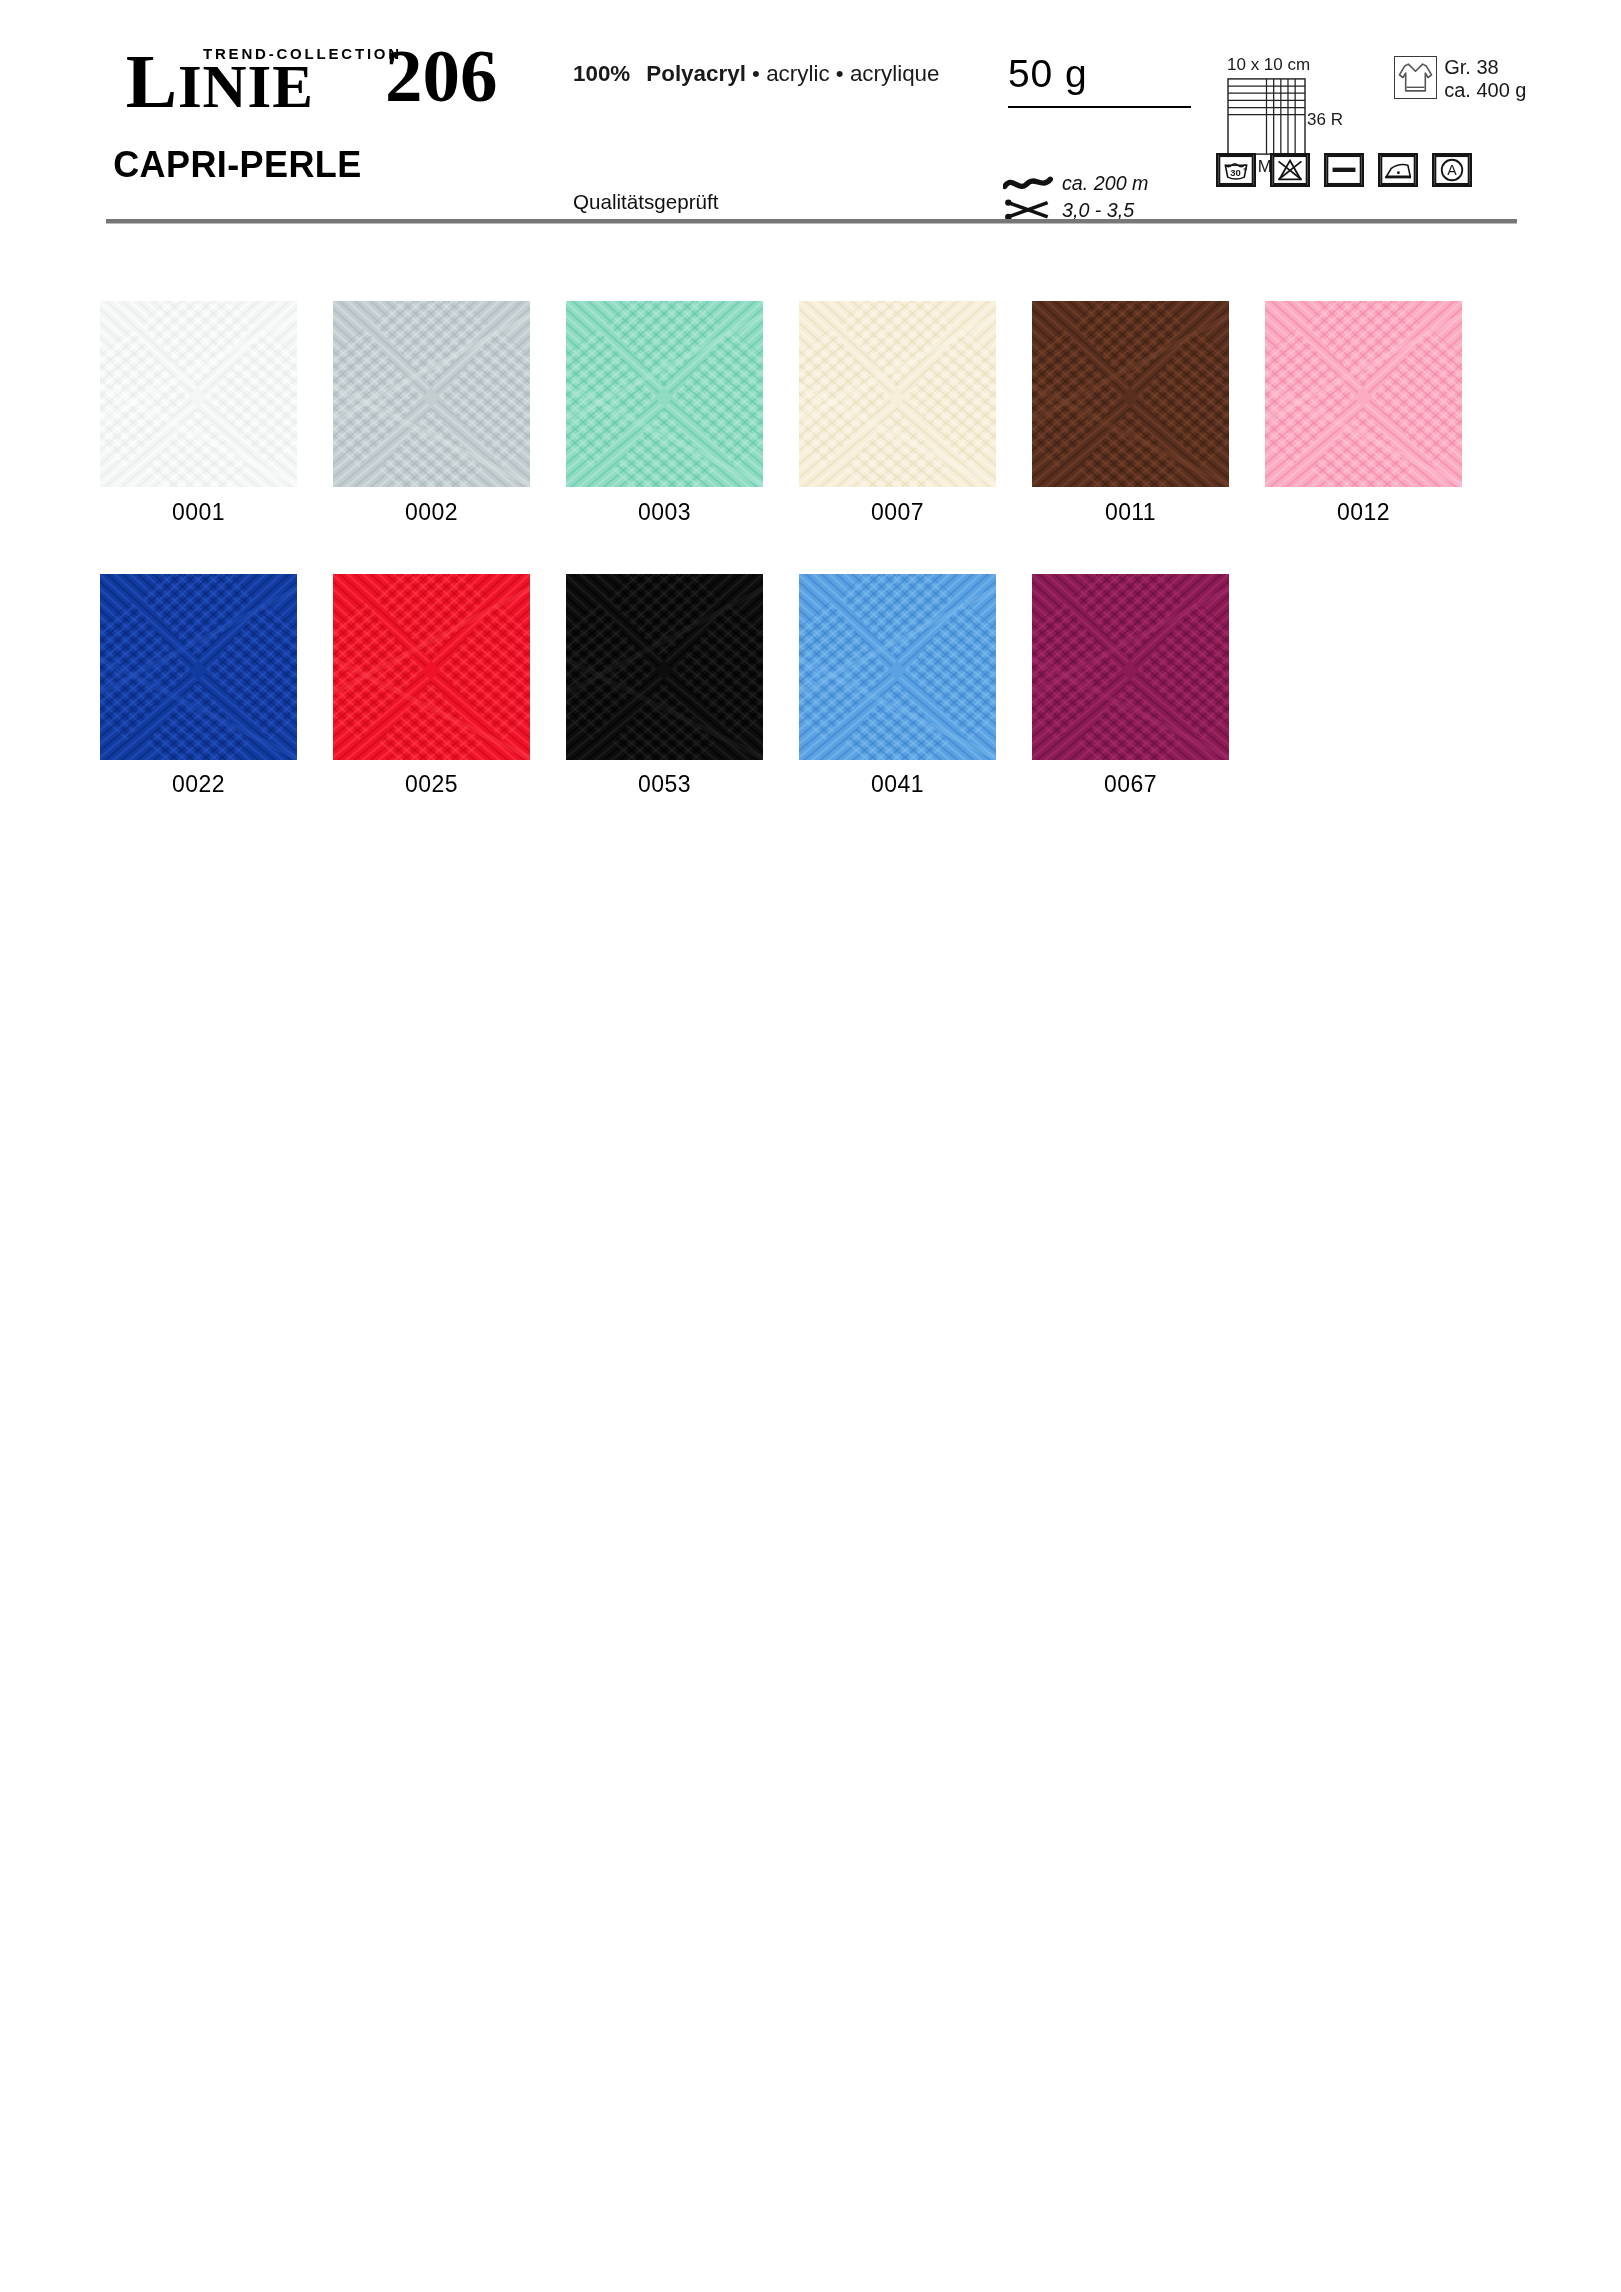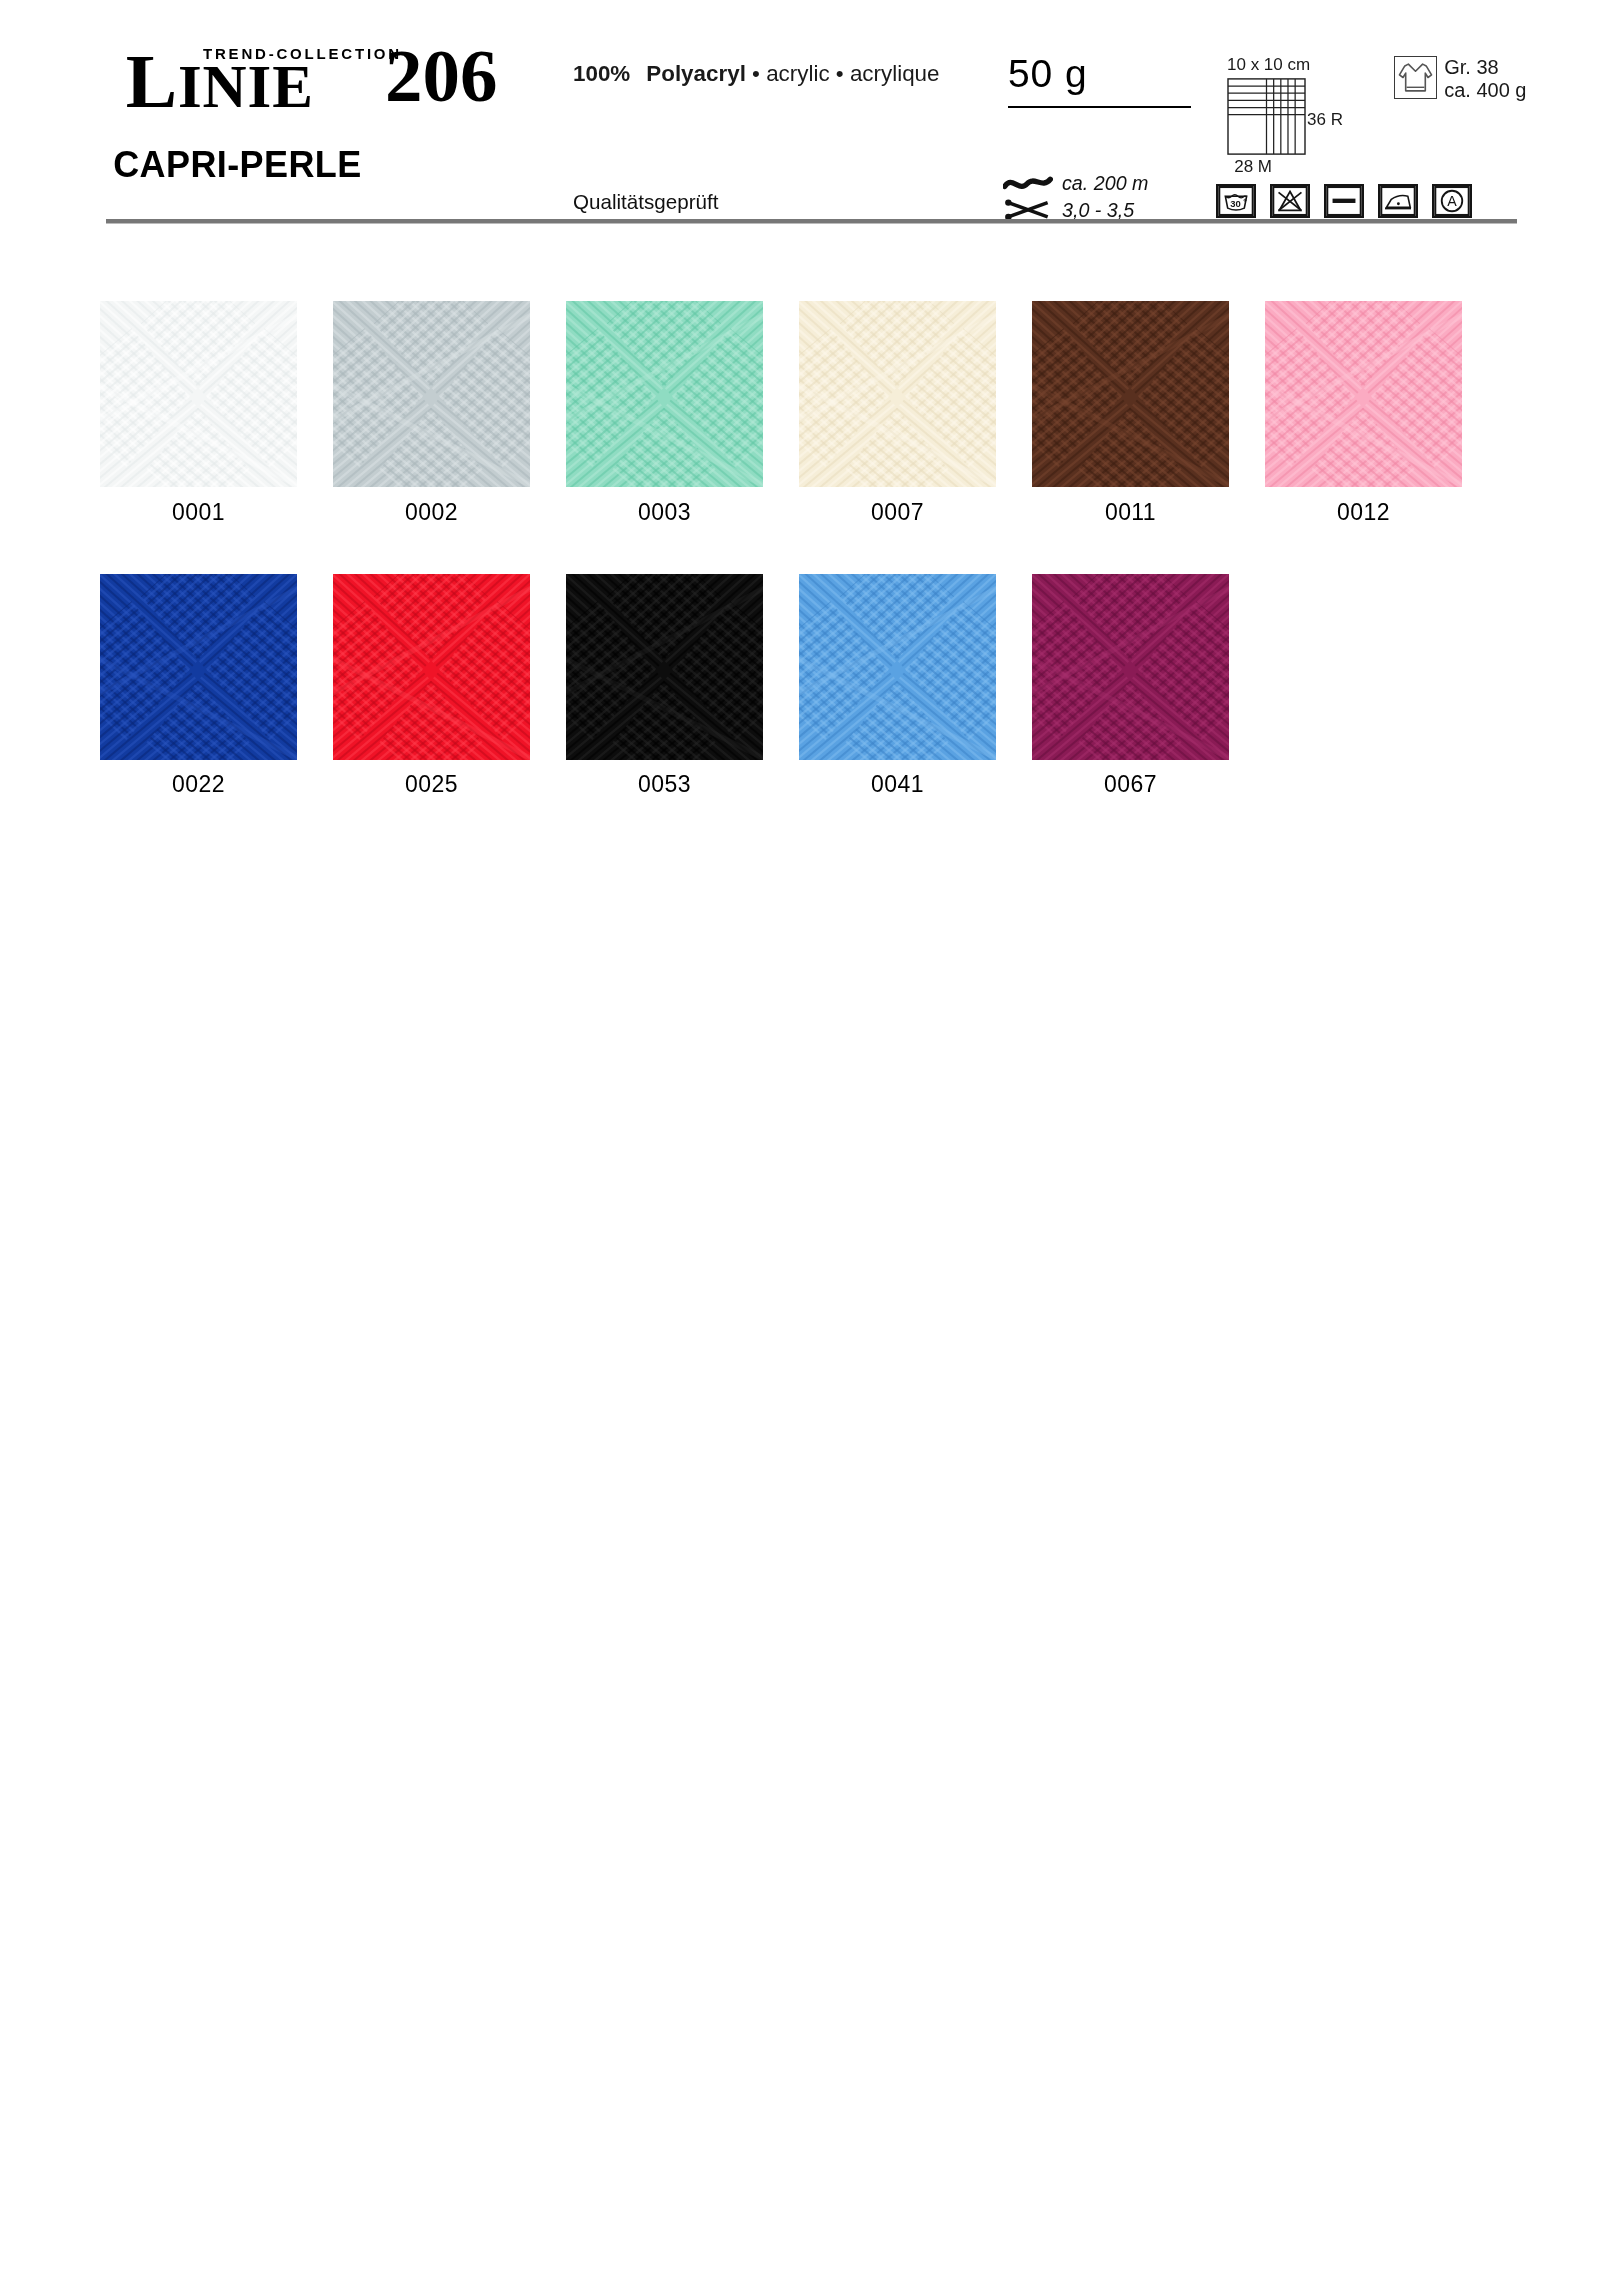--- a/index.html
+++ b/index.html
@@ -213,21 +213,21 @@
     margin-left: 7.2px;
     font-size: 20px;
     line-height: 1.15;
     white-space: nowrap;
   }
 
   
   .care-row {
     position: absolute;
     left: 1216px;
-    top: 184px;
+    top: 153px;
     display: flex;
     gap: 14px;
   }
   .care-sym {
     width: 40px;
     height: 34px;
     border: 2.2px solid #141414;
     box-sizing: border-box;
     display: block;
     background: #fff;

